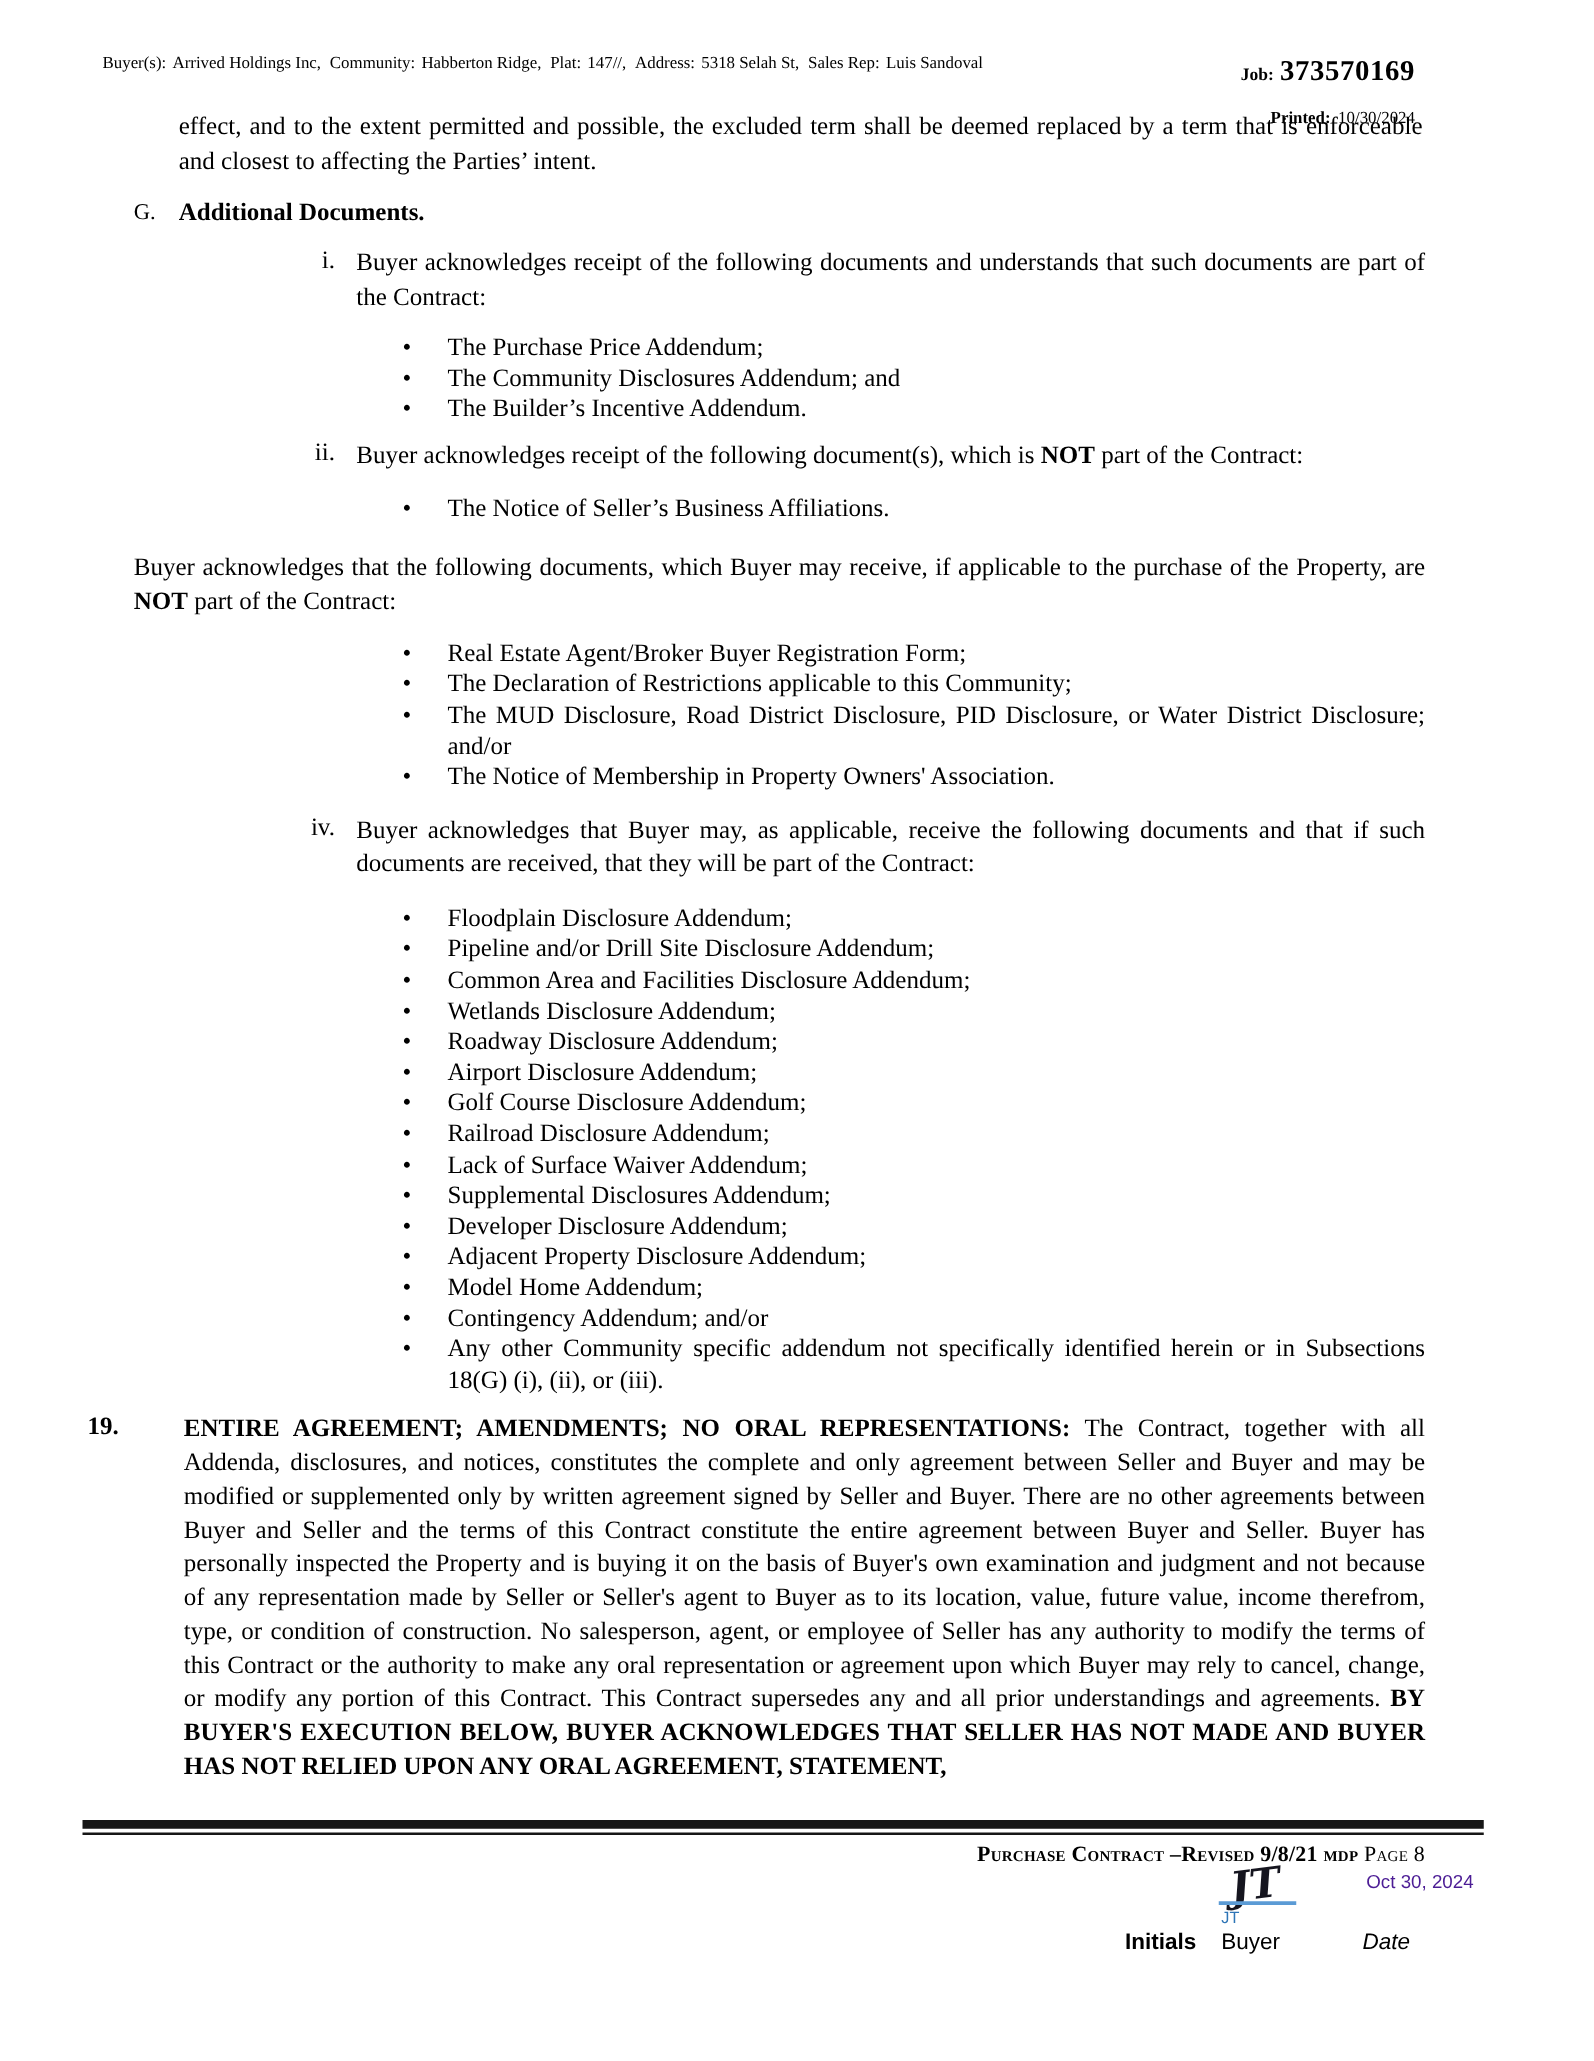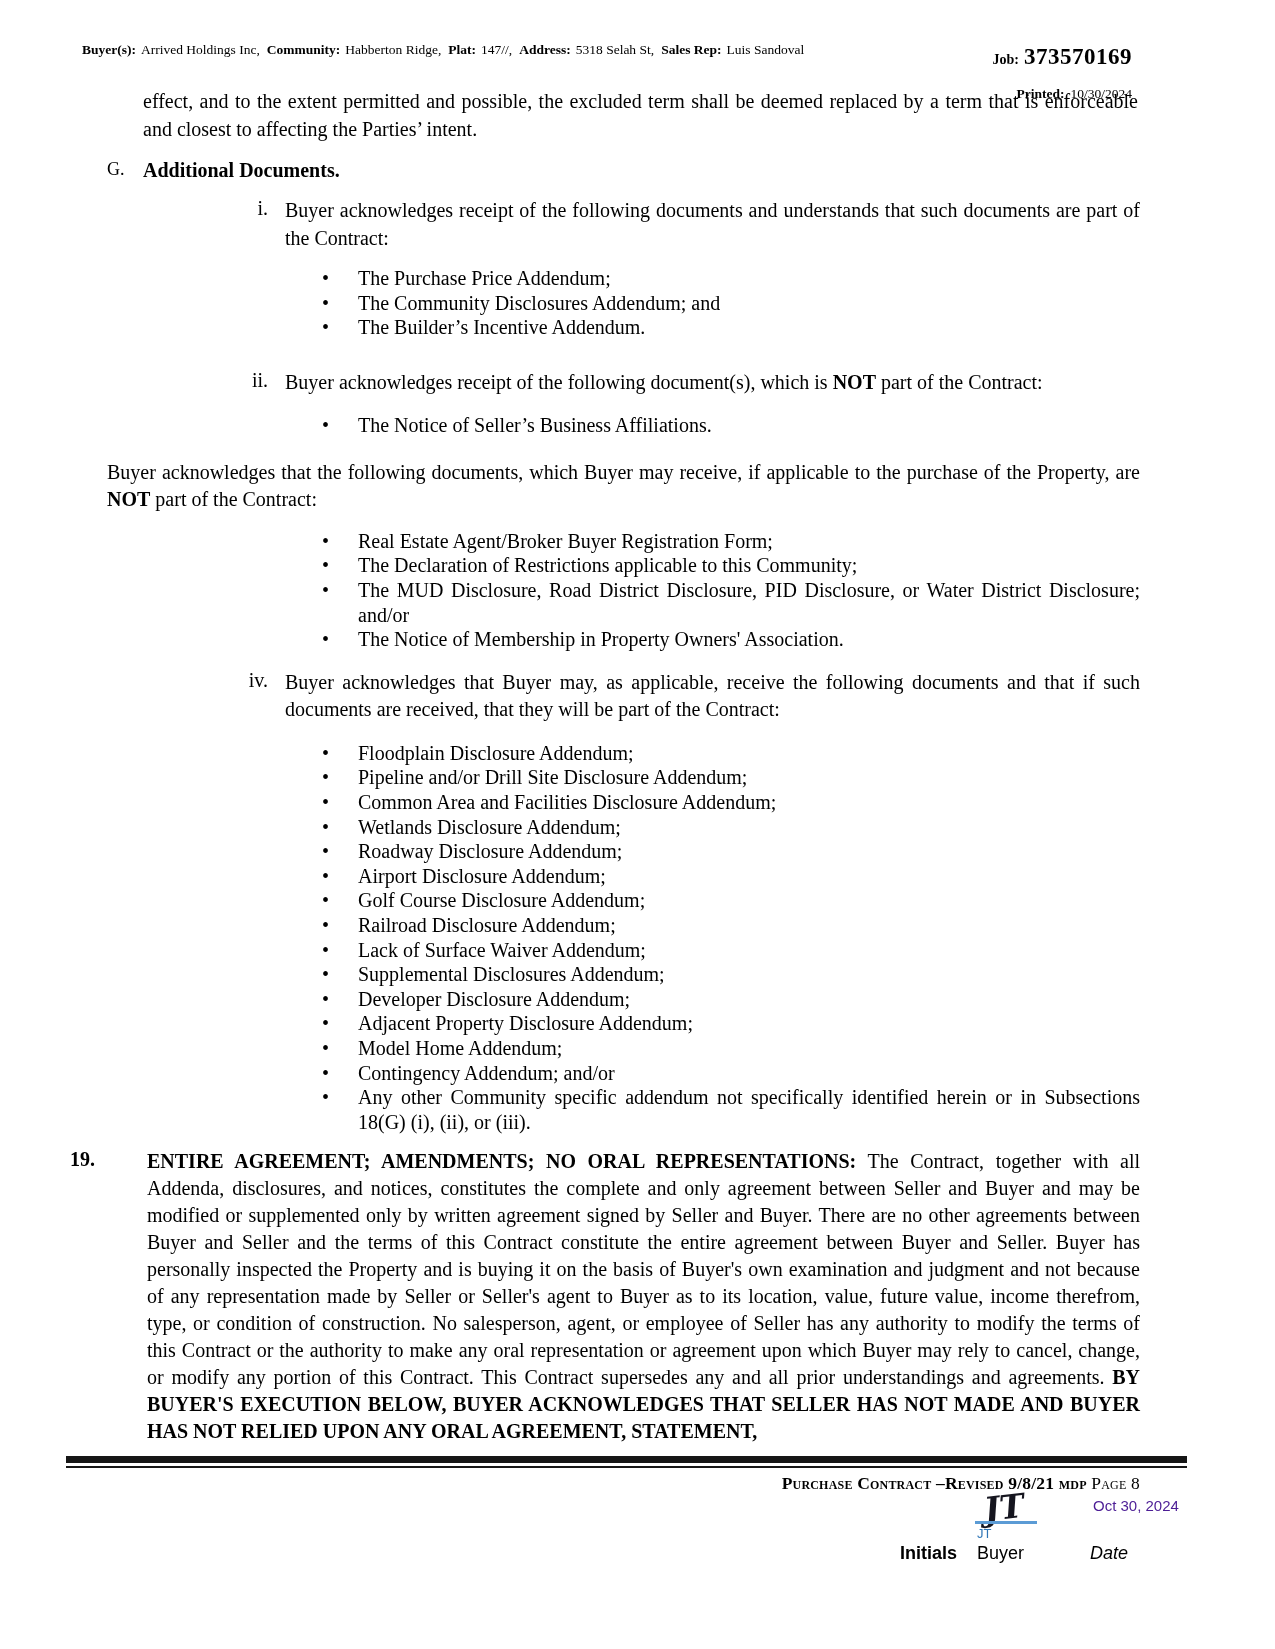--- a/index.html
+++ b/index.html
@@ -13,21 +13,21 @@
     font-size: 20px;
     color: #000;
     overflow: hidden;
   }
 
   
   .header-left {
     position: absolute; top: 42px; left: 82px;
     font-size: 13.5px; white-space: nowrap;
   }
-  .hl { font-weight: bold; margin-top: 27px; }
+  .hl { font-weight: normal; margin-top: 27px; }
   .hv { margin-right: 7px; margin-left: 5px; }
   .header-right {
     position: absolute; top: 44px; right: 143px; text-align: right; line-height: 1.1;
   }
   .job-label { font-weight: bold; font-size: 14px; margin-top: 44px; }
   .job-number { font-weight: bold; font-size: 23px; letter-spacing: .5px; }
   .printed-line { font-size: 13.5px; margin-top: 18px; }
   .printed-label { font-weight: bold; }
   .printed-value { margin-left: 6px; }
 
@@ -36,21 +36,21 @@
   .p-intro { margin: 0 137px 0 143px; text-align: justify; line-height: 27.5px; }
 
   .sec-g { display: flex; margin: 16px 135px 0 107px; }
   .sec-g-num { width: 36px; font-size: 18px; flex: none; }
   .sec-g-title { font-weight: bold; }
 
   .item { display: flex; margin-right: 135px; margin-left: 107px; }
   .item-num { width: 161px; flex: none; text-align: right; padding-right: 17px; }
   .item-text { flex: 1; text-align: justify; line-height: 27.5px; }
   .m-i   { margin-top: 15px; }
-  .m-ii  { margin-top: 29px; justify-content: center; }
+  .m-ii  { margin-top: 11px; justify-content: center; }
   .m-iii { margin-top: 21px; }
   .m-iv  { margin-top: 17px; }
 
   .bullets { margin-left: 322px; margin-right: 135px; }
   .bl-i   { margin-top: 14px; }
   .bl-ii  { margin-top: 17px; }
   .bl-iii { margin-top: 15px; }
   .bl-iv  { margin-top: 17px; }
   .bullet-row { display: flex; line-height: 24.6px; }
   .dot { width: 36px; flex: none; }

